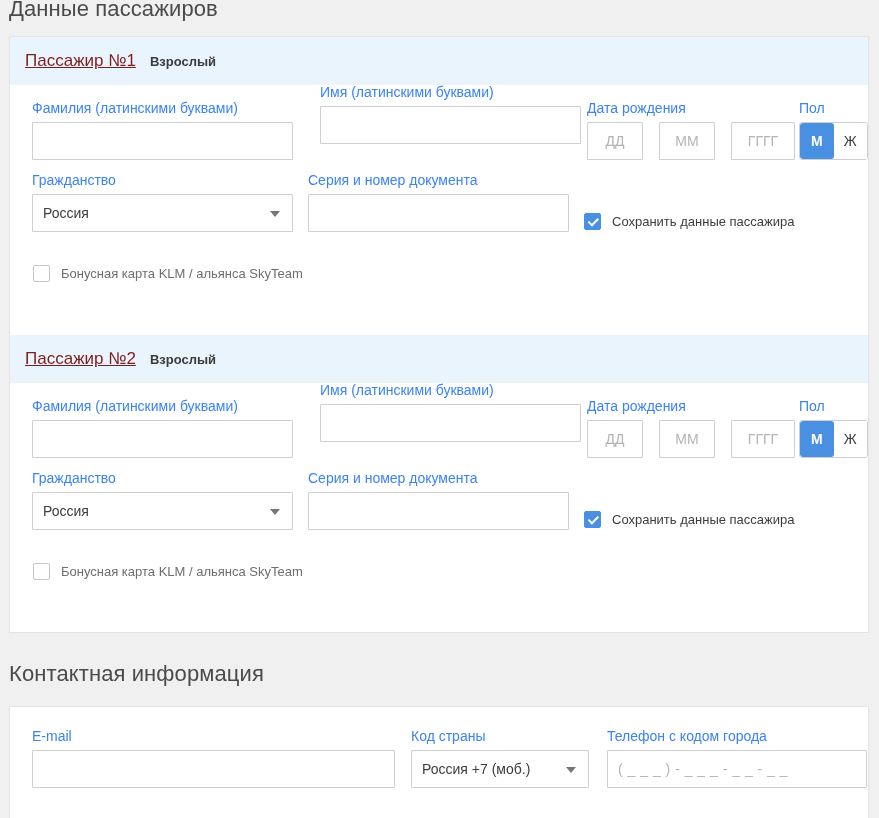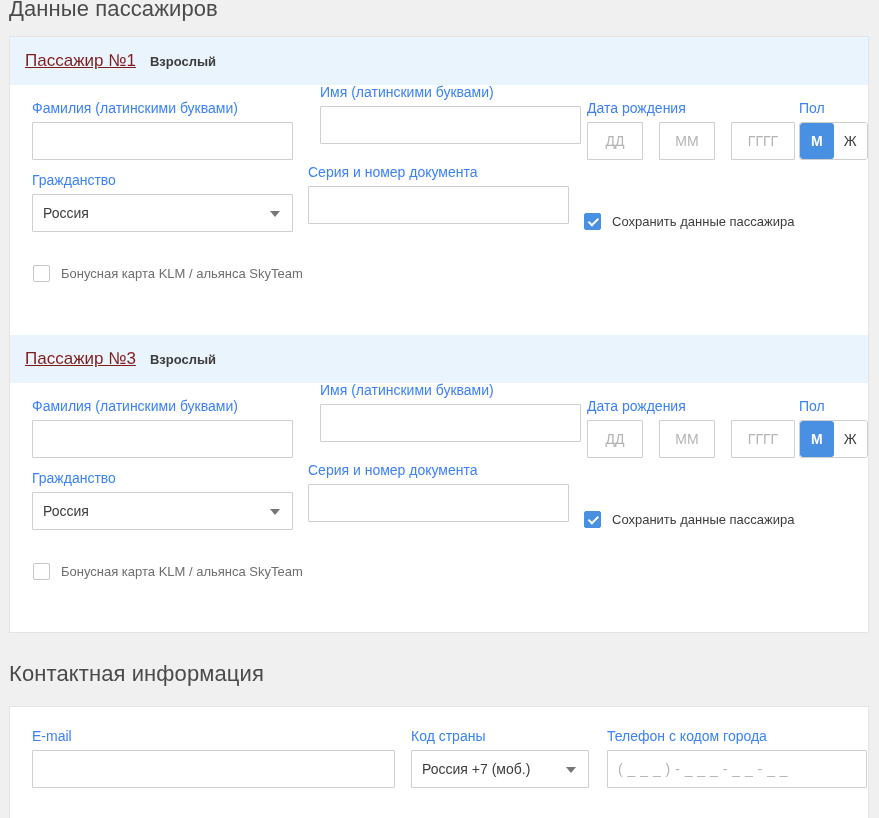--- a/index.html
+++ b/index.html
@@ -186,21 +186,21 @@
     top: 50%;
     margin-top: -2px;
     width: 0; height: 0;
     border-left: 5px solid transparent;
     border-right: 5px solid transparent;
     border-top: 6px solid #767676;
     pointer-events: none;
   }
 
   
-  .f-doc { left: 298px; top: 80px; }
+  .f-doc { left: 298px; top: 88px; }
   .f-doc .tinput { width: 261px; }
 
   
   .f-save { left: 574px; top: 128px; display: flex; align-items: center; }
 
   .cb {
     width: 17px;
     height: 17px;
     box-sizing: border-box;
     border: 1px solid #c6c6c6;
@@ -308,21 +308,21 @@
       </div>
 
       <div class="field f-bonus">
         <span class="cb"></span>
         <span class="cb-label muted">Бонусная карта KLM / альянса SkyTeam</span>
       </div>
 
     </div>
 
     <div class="pax-band">
-      <span class="pax-title">Пассажир №3</span>
+      <span class="pax-title">Пассажир №2</span>
       <span class="pax-type">Взрослый</span>
     </div>
 
     <div class="pax-body">
 
       <div class="field f-surname">
         <span class="flabel">Фамилия (латинскими буквами)</span>
         <input class="tinput" type="text" value="" style="">
       </div>
 

